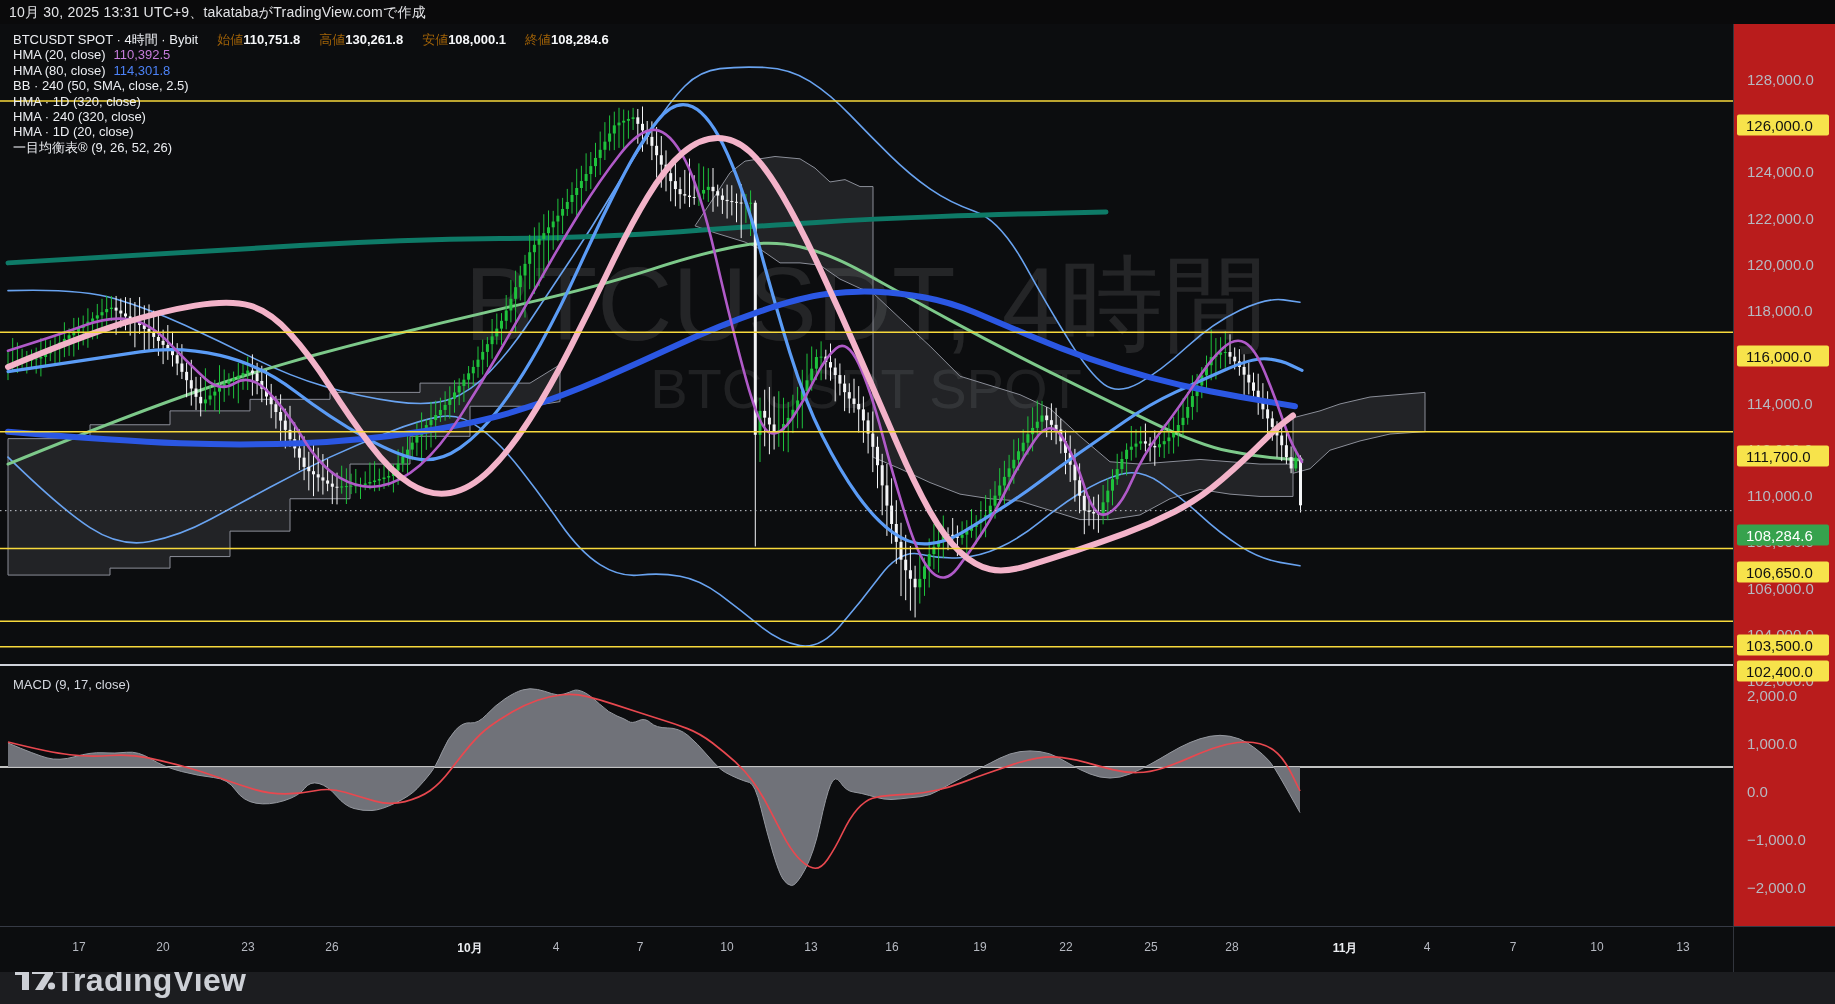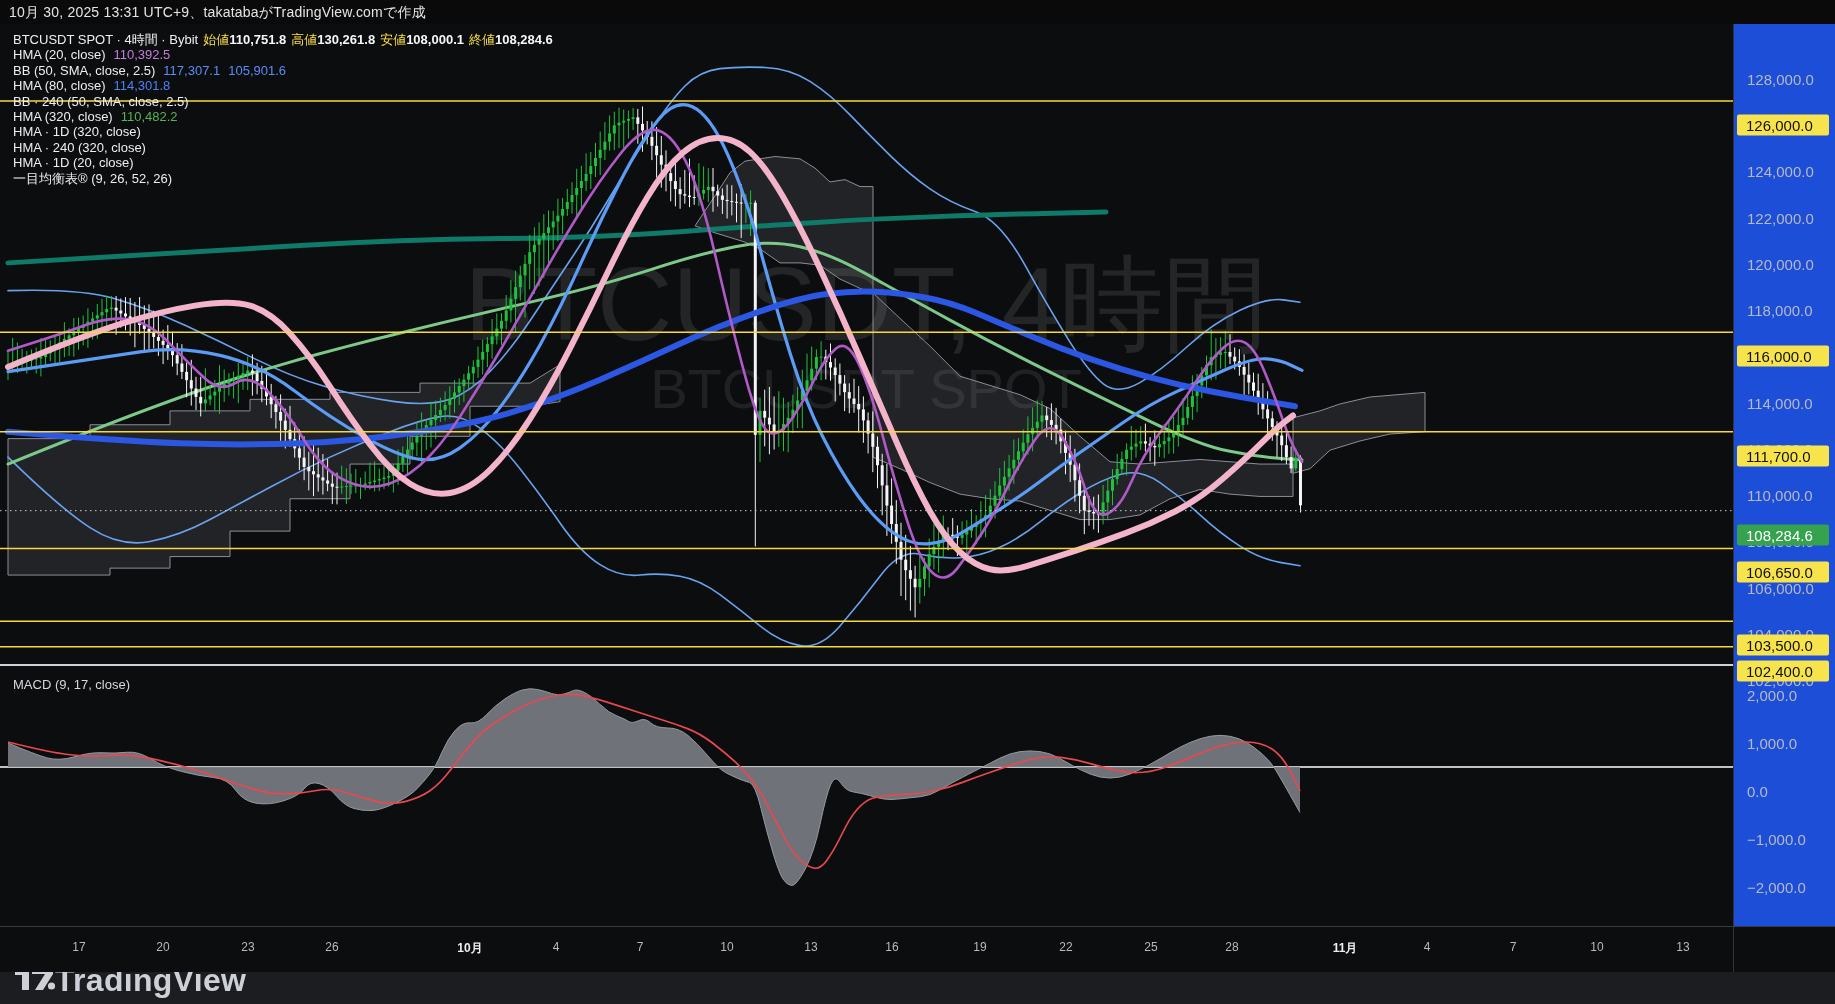--- a/index.html
+++ b/index.html
@@ -6,25 +6,25 @@
   body{width:1835px;height:1004px;position:relative;overflow:hidden;
        font-family:"Liberation Sans","DejaVu Sans",sans-serif;color:#d5d8df;}
   #topbar{position:absolute;left:0;top:0;width:1835px;height:24px;background:#0a0a0b;}
   #topbar .txt{position:absolute;left:9px;top:4px;font-size:14px;color:#e3e4e7;letter-spacing:.2px;}
   #chartwrap{position:absolute;left:0;top:24px;width:1835px;height:916px;}
   svg{position:absolute;left:0;top:0;}
   
   #legend{position:absolute;left:13px;top:8px;z-index:30;}
   .lrow{font-size:13px;height:15.4px;line-height:15.4px;white-space:nowrap;color:#d5d8df;}
   .lrow .sym{color:#eceef2;}
-  .lrow .olab{color:#fde047;margin-left:5px;}
+  .lrow .olab{color:#a16207;margin-left:19px;}
   .lrow b{color:#f6f7f9;font-weight:bold;}
   .lrow .val{margin-left:8px;}
   
-  #paxis{position:absolute;left:1733px;top:0;width:102px;height:916px;border-left:1px solid #32353d;background:#1d4ed8;z-index:20;}
+  #paxis{position:absolute;left:1733px;top:0;width:102px;height:916px;border-left:1px solid #32353d;background:#b91c1c;z-index:20;}
   .ptick{position:absolute;left:13px;font-size:15px;color:#b6b9c1;transform:translateY(-50%);white-space:nowrap;}
   .plabel{position:absolute;left:3px;width:92px;height:21px;line-height:21px;font-size:15px;
           border-radius:2px;padding-left:9px;box-sizing:border-box;transform:translateY(-50%);z-index:25;}
   .plabel.yellow{background:#f7e34b;color:#111;}
   .plabel.green{background:#36a24d;color:#fff;}
   
   #taxis{position:absolute;left:0;top:902px;width:1835px;height:45px;background:#0c0d0f;border-top:1px solid #363a45;z-index:20;}
   .ttick{position:absolute;top:13px;font-size:12px;color:#b6b9c1;transform:translateX(-50%);}
   .ttick.month{color:#eceef2;font-weight:bold;}
   #taxiscorner{position:absolute;left:1733px;top:0;height:45px;width:102px;border-left:1px solid #32353d;}
@@ -631,24 +631,22 @@
       <line x1="0" y1="407.6875" x2="1733" y2="407.6875" stroke="#f7d93c" stroke-width="1.4"></line>
       <line x1="0" y1="524.46875" x2="1733" y2="524.46875" stroke="#f7d93c" stroke-width="1.4"></line>
       <line x1="0" y1="597.3125" x2="1733" y2="597.3125" stroke="#f7d93c" stroke-width="1.4"></line>
       <line x1="0" y1="622.75" x2="1733" y2="622.75" stroke="#f7d93c" stroke-width="1.4"></line>
       <line x1="0" y1="486.66862499999985" x2="1733" y2="486.66862499999985" stroke="#c9ccd4" stroke-width="1" stroke-dasharray="1.5,3.5"></line>
       <rect x="0" y="640" width="1835" height="2" fill="#cfd2da"></rect>
     </svg>
   <div id="legend">
       <div class="lrow"><span class="sym">BTCUSDT SPOT · 4時間 · Bybit</span><span class="olab">始値</span><b>110,751.8</b><span class="olab">高値</span><b>130,261.8</b><span class="olab">安値</span><b>108,000.1</b><span class="olab">終値</span><b>108,284.6</b></div>
       <div class="lrow"><span class="sym">HMA (20, close)</span><span class="val" style="color:#c77ddb">110,392.5</span></div>
-      <div class="lrow"><span class="sym">BB (50, SMA, close, 2.5)</span><span class="val" style="color:#5a8cf8">117,307.1</span><span class="val" style="color:#5a8cf8">105,901.6</span></div>
       <div class="lrow"><span class="sym">HMA (80, close)</span><span class="val" style="color:#4c82f7">114,301.8</span></div>
       <div class="lrow"><span class="sym">BB · 240 (50, SMA, close, 2.5)</span></div>
-      <div class="lrow"><span class="sym">HMA (320, close)</span><span class="val" style="color:#55b457">110,482.2</span></div>
       <div class="lrow"><span class="sym">HMA · 1D (320, close)</span></div>
       <div class="lrow"><span class="sym">HMA · 240 (320, close)</span></div>
       <div class="lrow"><span class="sym">HMA · 1D (20, close)</span></div>
       <div class="lrow"><span class="sym">一目均衡表® (9, 26, 52, 26)</span></div>
     </div>
   <div id="macdlegend">MACD (9, 17, close)</div>
   <div id="paxis">
       <div class="ptick" style="top: 54.75px;">128,000.0</div>
       <div class="ptick" style="top: 101px;">126,000.0</div>
       <div class="ptick" style="top: 147.25px;">124,000.0</div>

